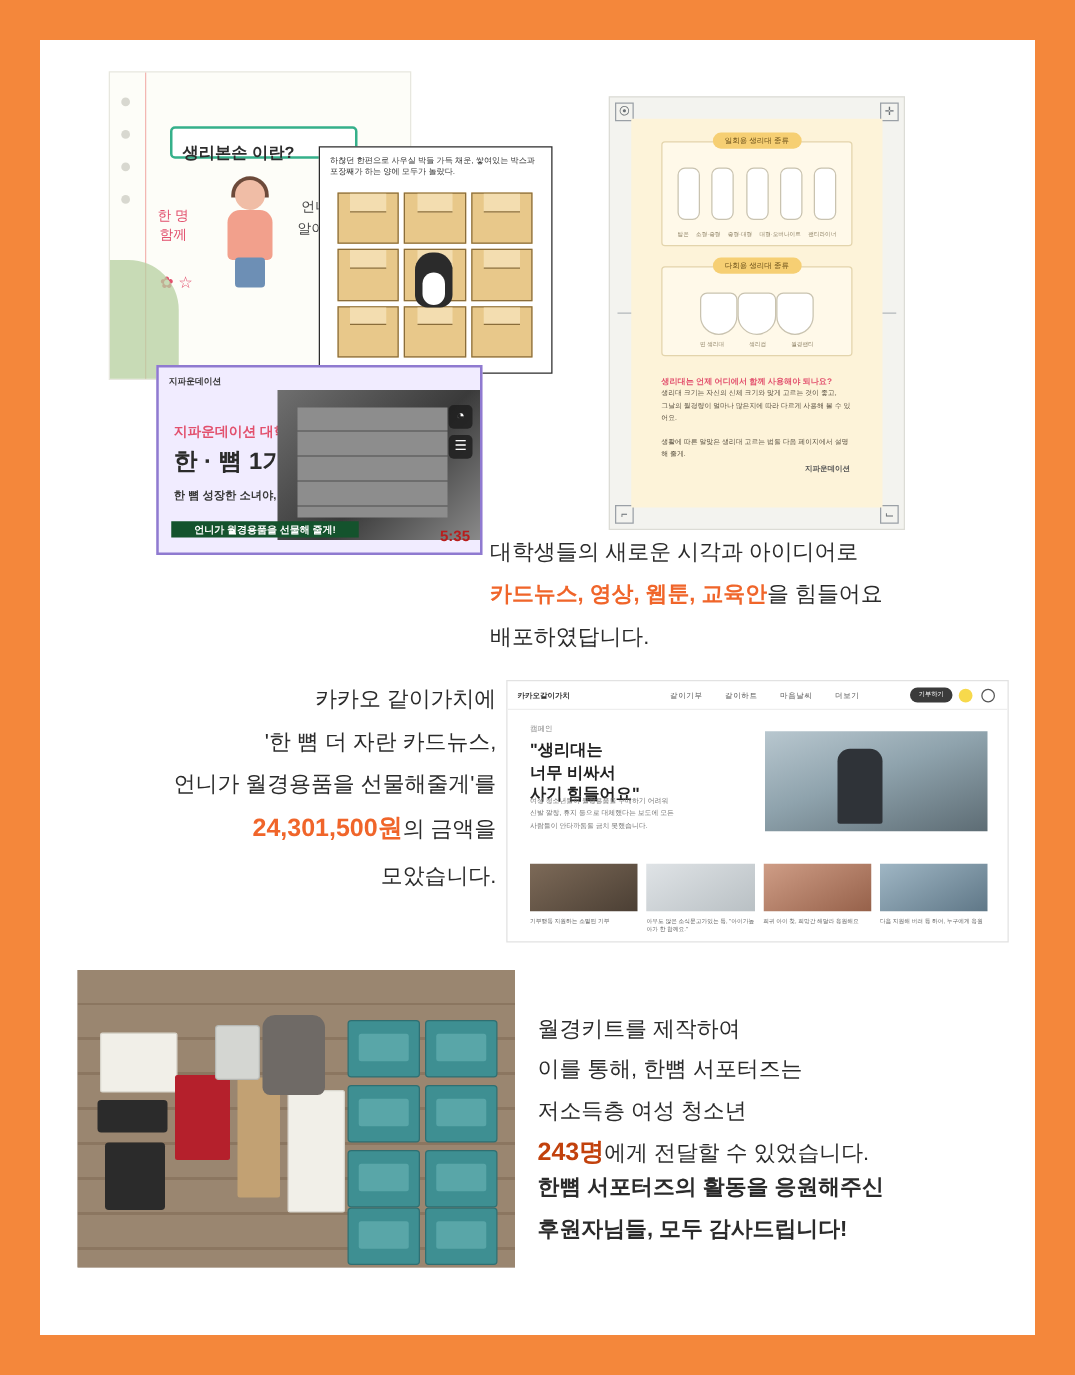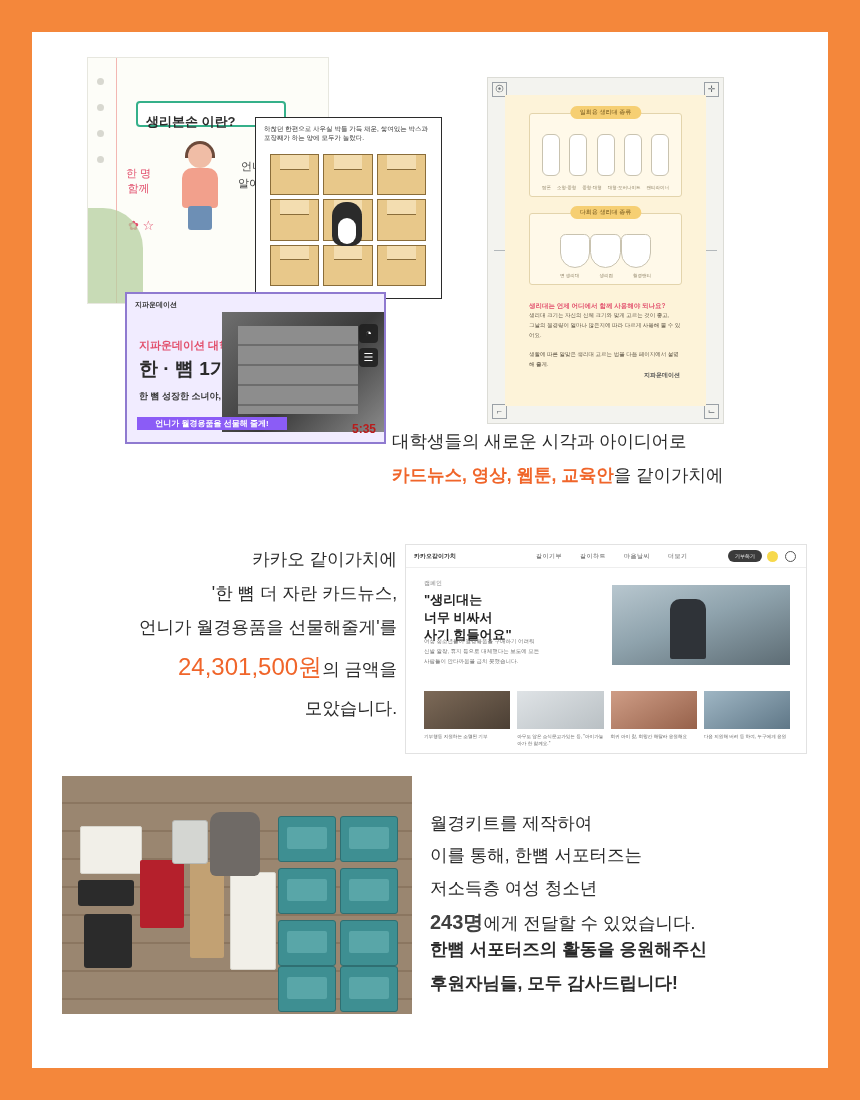--- a/index.html
+++ b/index.html
@@ -305,21 +305,21 @@
       to bottom,
       #8d8d8d 0px, #8d8d8d 18px,
       #6d6d6d 18px, #6d6d6d 20px);
   }
   .vlog .orangebar {
     position: absolute;
     left: 10px;
     bottom: 12px;
     width: 150px;
     height: 13px;
-    background: #8b5cf6;
+    background: #14532d;
     color: #fff;
     font-size: 8px;
     line-height: 13px;
     text-align: center;
     font-weight: bold;
   }
   .vlog .time {
     position: absolute;
     right: 8px;
     bottom: 6px;
@@ -477,22 +477,22 @@
     left: 25px;
     top: 510px;
     width: 340px;
     text-align: right;
     font-size: 17.5px;
     line-height: 1.95;
     color: #2b2b2b;
   }
   .money {
     color: #f0652a;
-    font-weight: normal;
-    font-size: 24px;
+    font-weight: bold;
+    font-size: 20px;
   }
 
   
   .kakao {
     position: absolute;
     left: 373px;
     top: 512px;
     width: 400px;
     height: 208px;
     background: #ffffff;
@@ -684,21 +684,21 @@
   .para3 {
     position: absolute;
     left: 398px;
     top: 775px;
     width: 400px;
     font-size: 17.5px;
     line-height: 1.85;
     color: #2b2b2b;
   }
   .count {
-    color: #404040;
+    color: #c2410c;
     font-weight: bold;
     font-size: 20px;
   }
   .para4 {
     position: absolute;
     left: 398px;
     top: 900px;
     width: 400px;
     font-size: 17.5px;
     line-height: 1.95;
@@ -823,22 +823,23 @@
 
 생활에 따른 알맞은 생리대 고르는 법을 다음 페이지에서 설명해 줄게.</div>
       </div>
       <div class="brand">지파운데이션</div>
     </div>
   </div>
 
   <div class="para1">
     <div>대학생들의 새로운 시각과 아이디어로</div>
     <div>
-      <span class="hl-orange">카드뉴스, 영상, 웹툰, 교육안</span><span>을 같이가치에</span>
+      <span class="hl-orange">카드뉴스, 영상, 웹툰, 교육안</span><span>을 힘들어요</span>
     </div>
+    <div>배포하였답니다.</div>
   </div>
 
   <div class="para2">
     <div>카카오 같이가치에</div>
     <div>'한 뼘 더 자란 카드뉴스,</div>
     <div>언니가 월경용품을 선물해줄게'를</div>
     <div>
       <span class="money">24,301,500원</span><span>의 금액을</span>
     </div>
     <div>모았습니다.</div>

